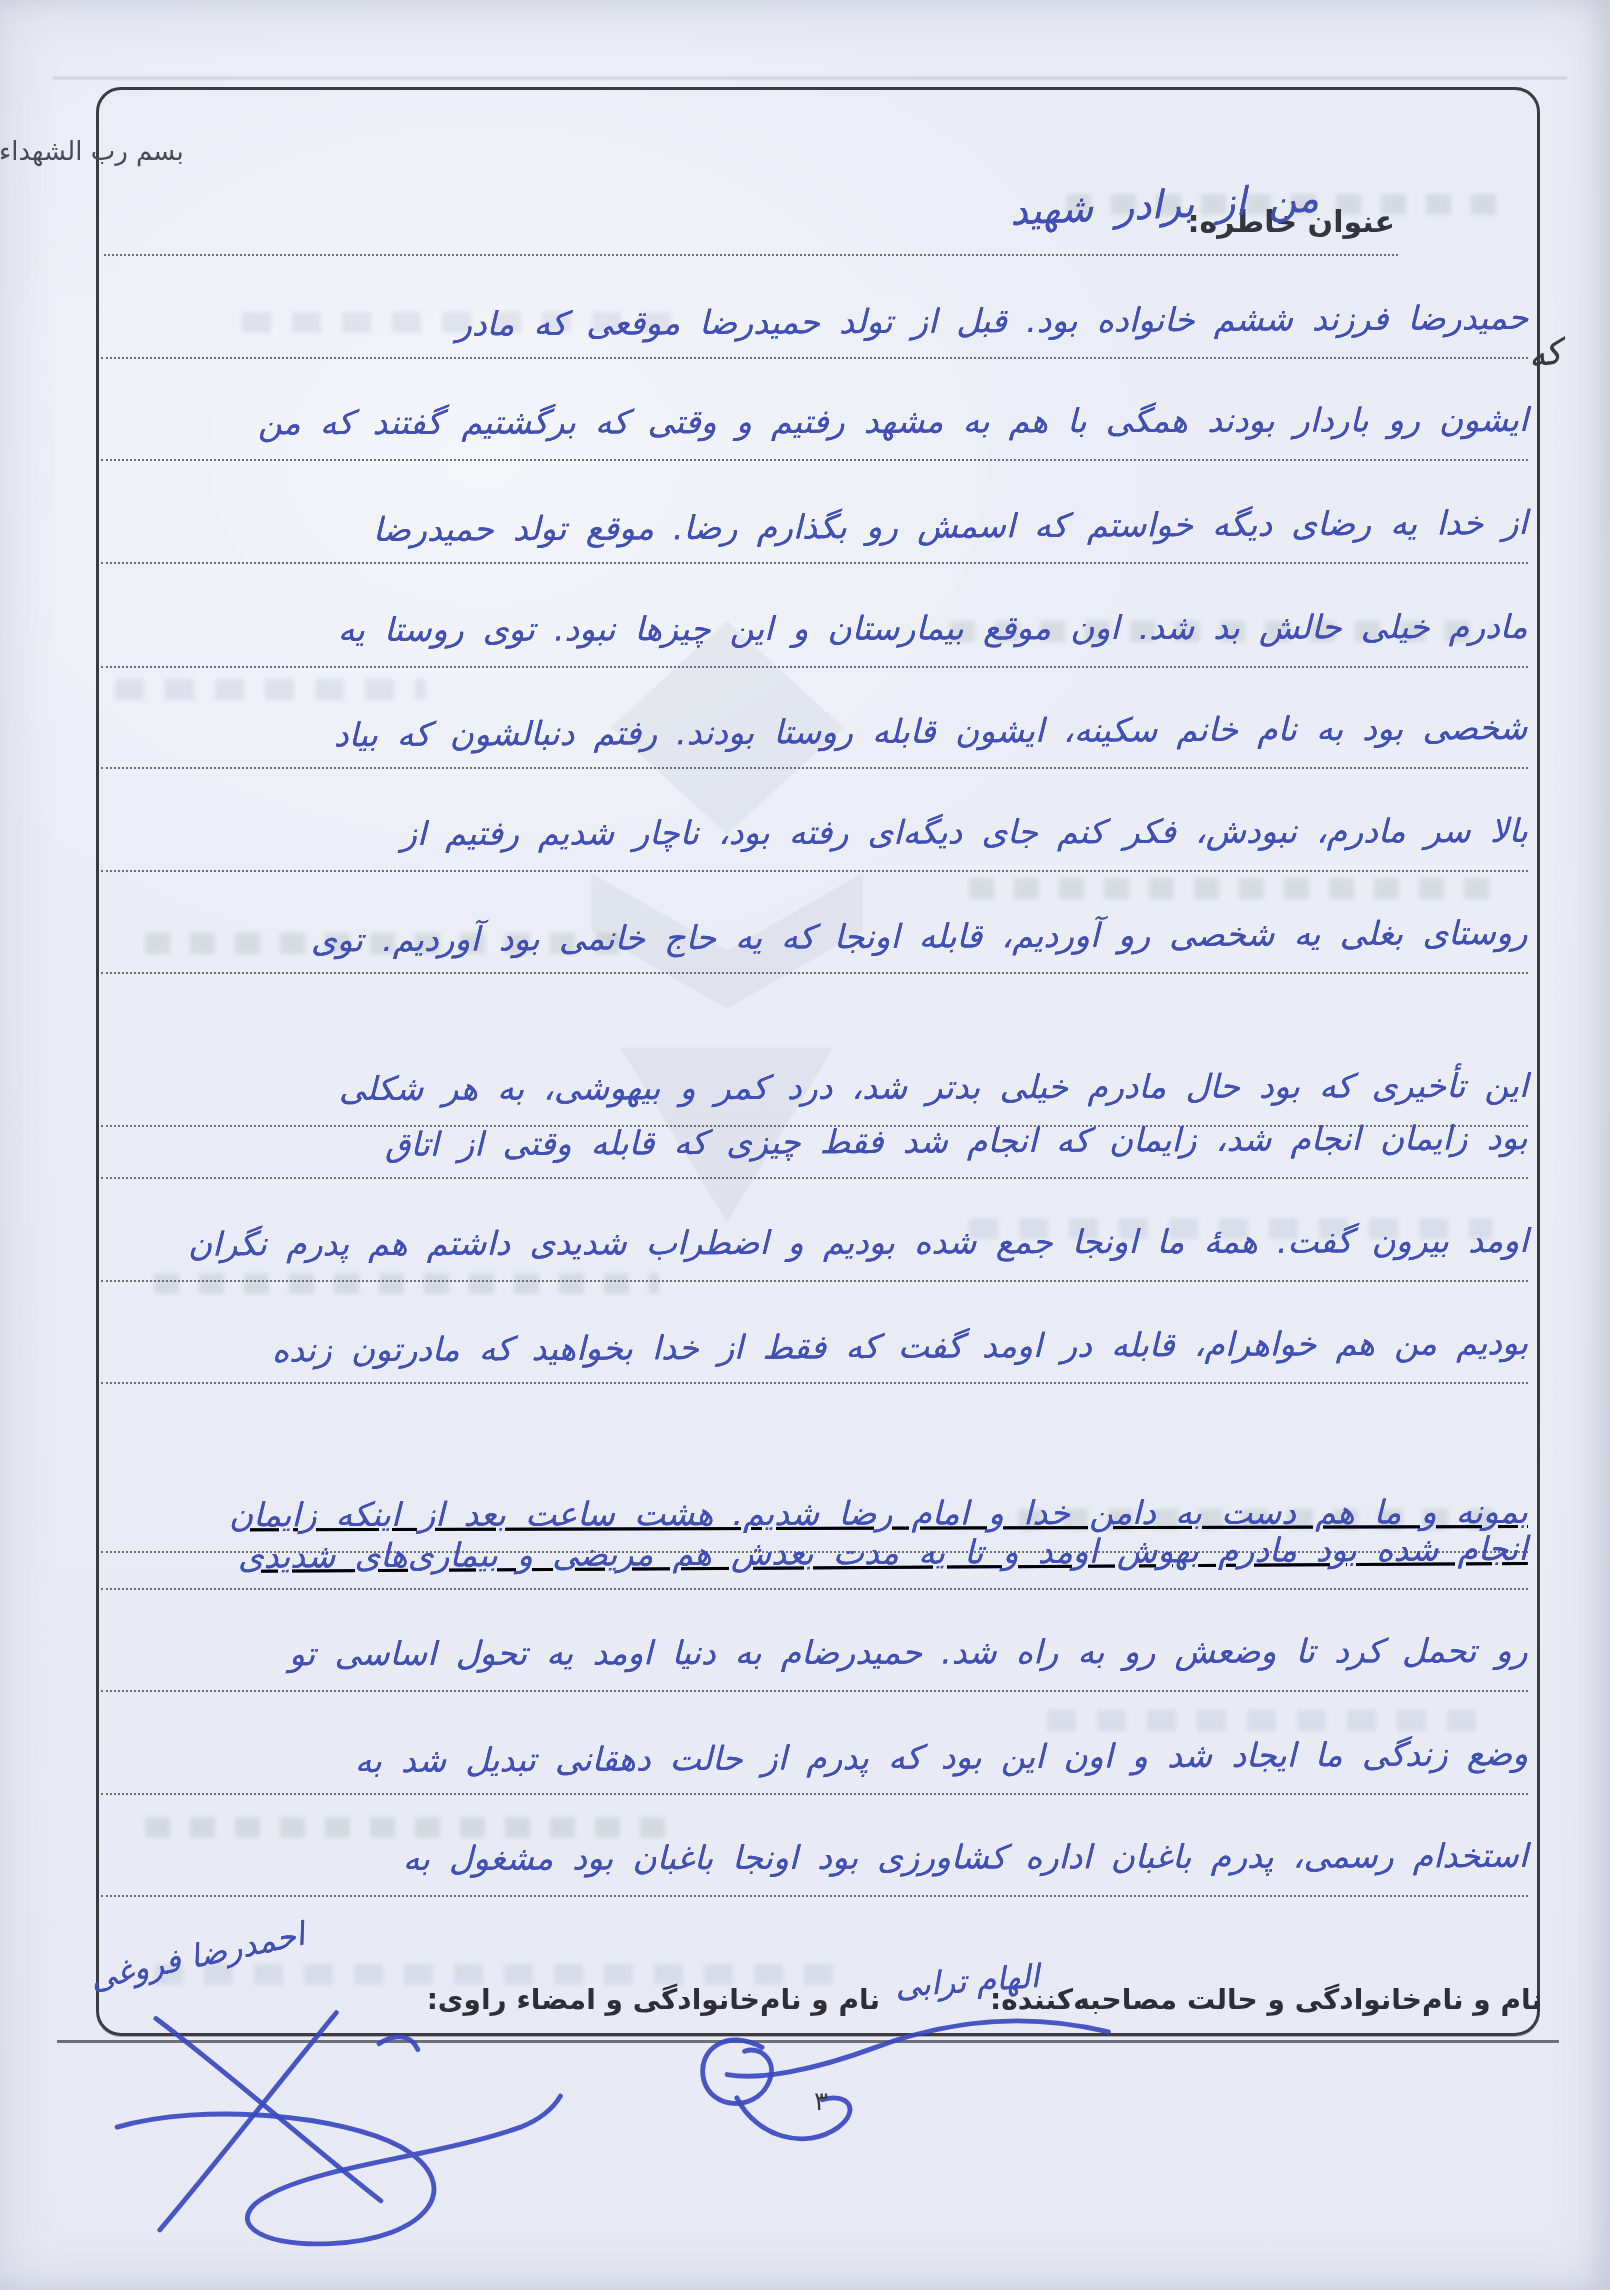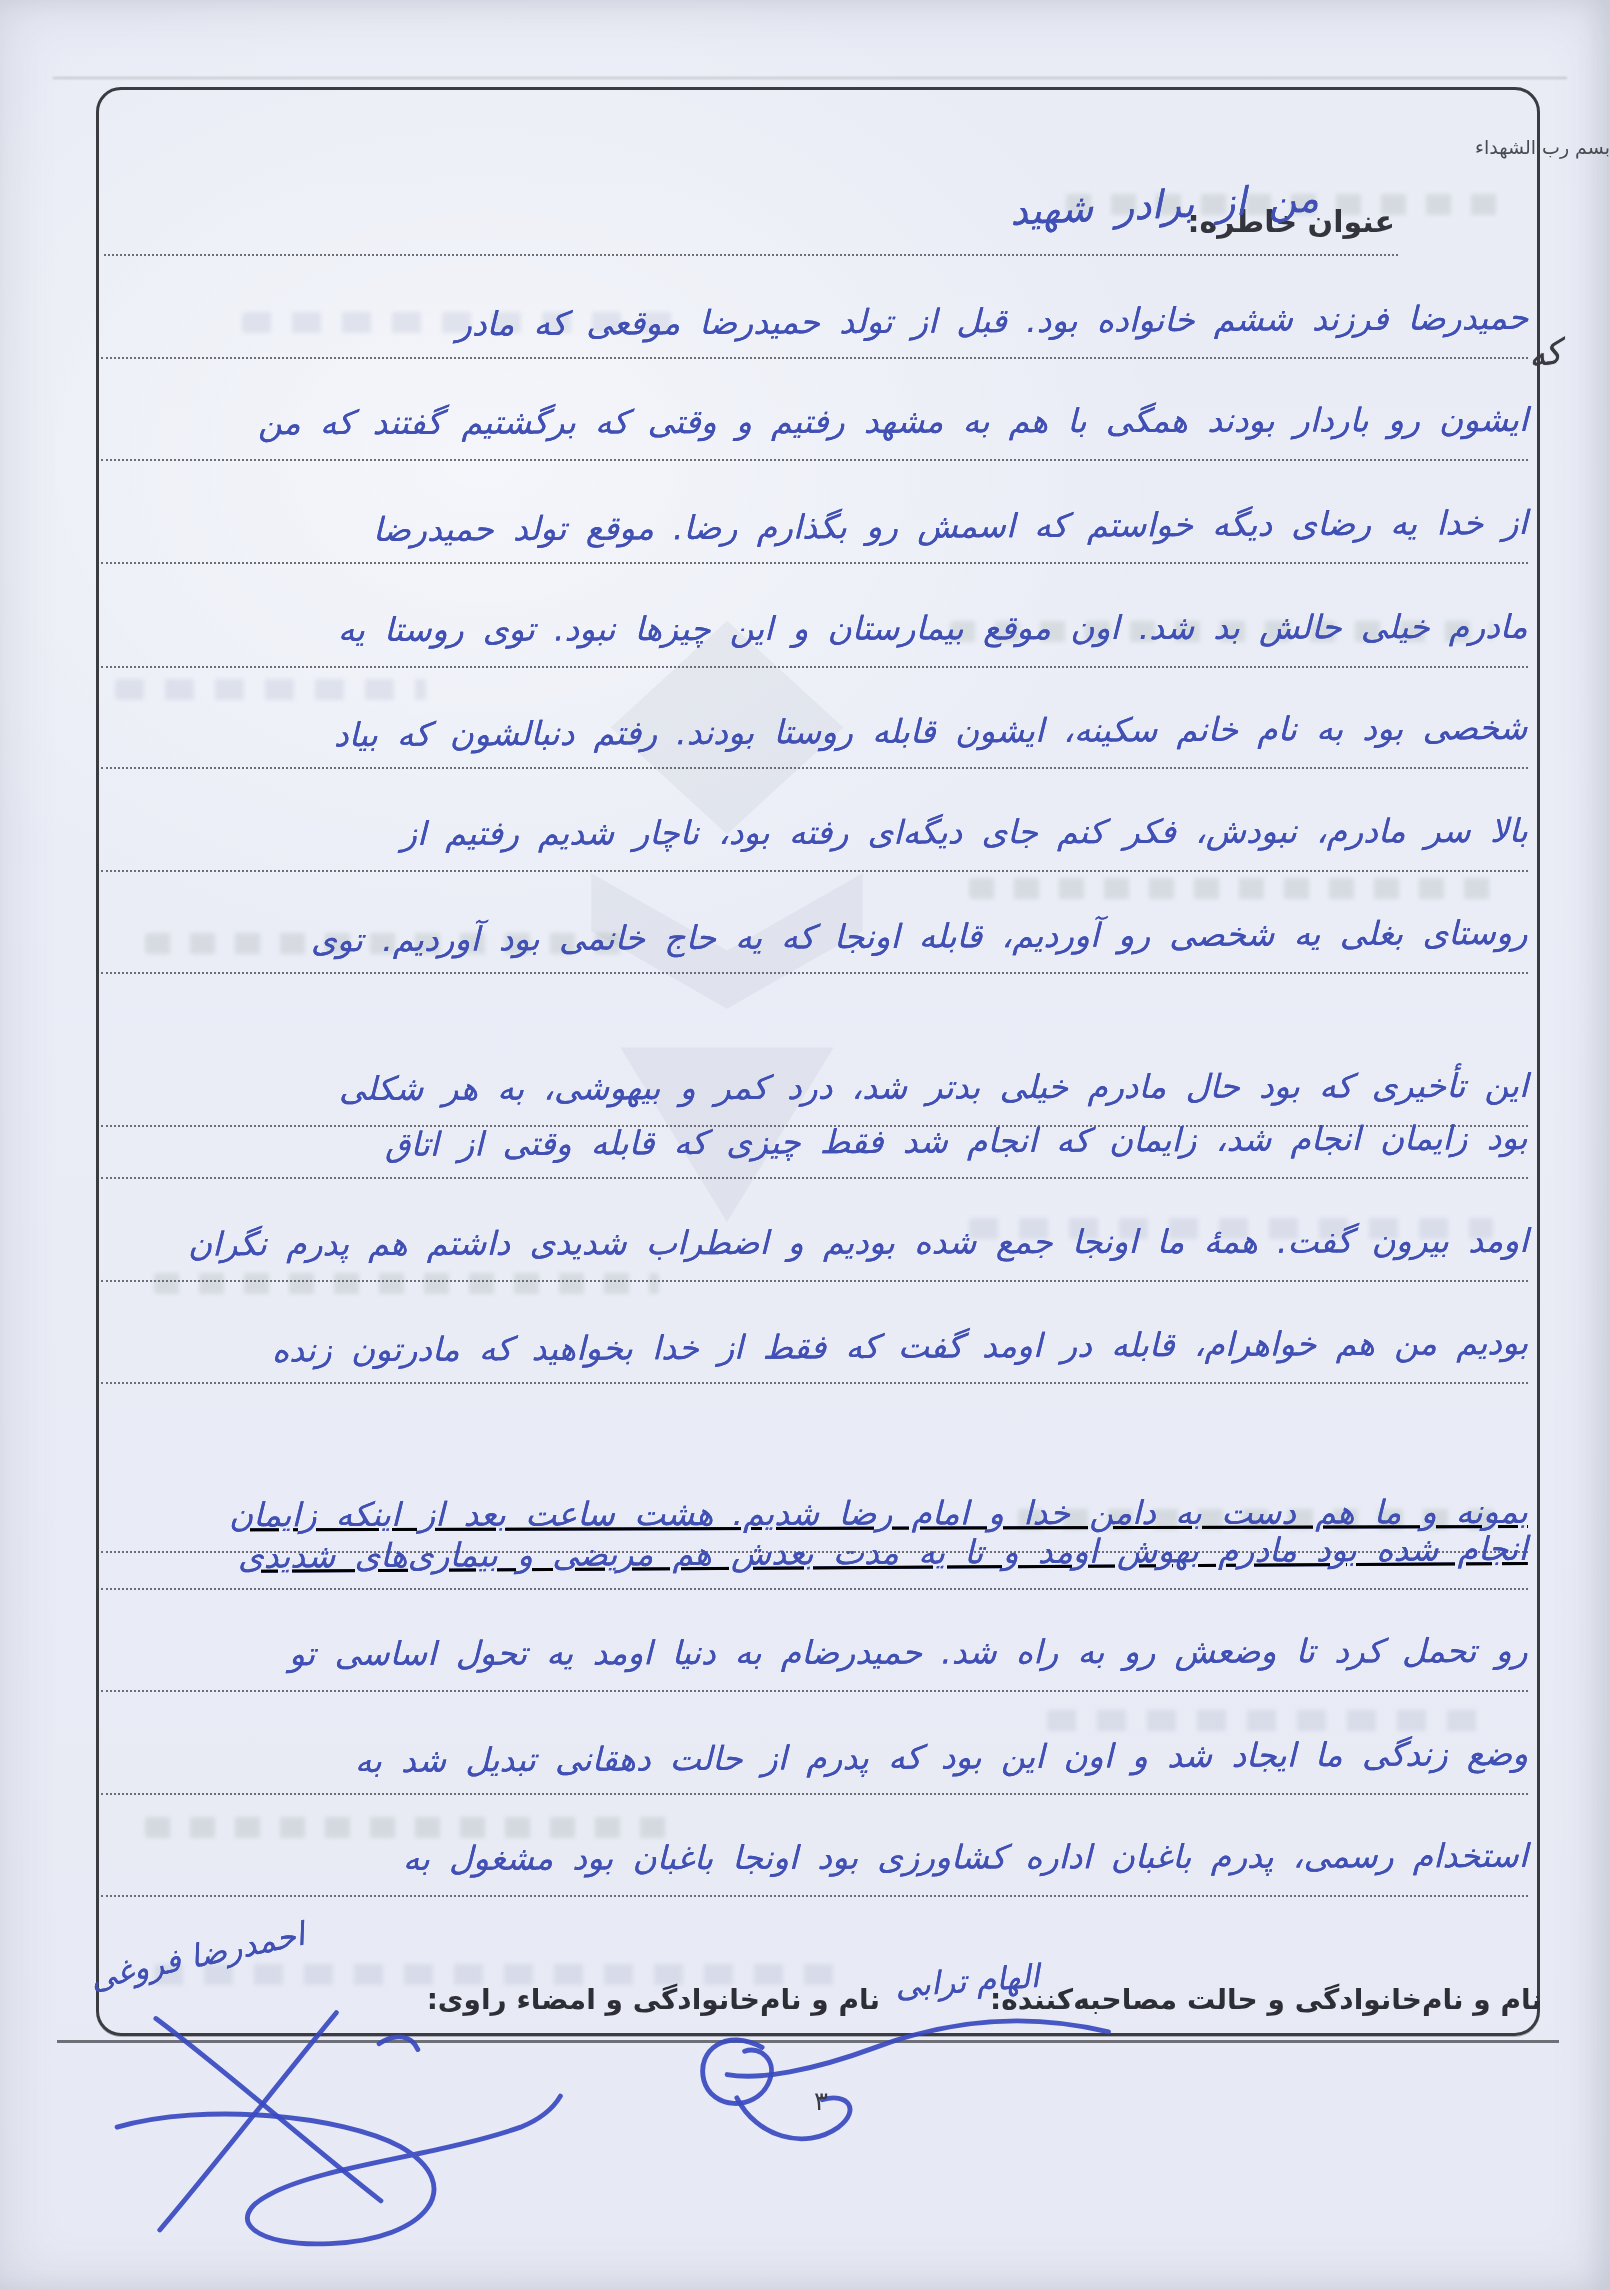--- a/index.html
+++ b/index.html
@@ -26,22 +26,22 @@
   .frame{
     position:absolute;left:97px;top:87px;width:1438px;height:1943px;
     border:3.4px solid #3b3b42;border-radius:25px;
     box-shadow:0 1px 0 rgba(59,59,66,.35);
   }
   .frame-echo-top{position:absolute;left:54px;top:77px;width:1514px;height:1.9px;background:#3b3b42;opacity:.22;filter:blur(1px);}
   .frame-echo-bottom{position:absolute;left:58px;top:2040px;width:1502px;height:2.9px;background:#3a3a42;opacity:.7;}
 
   
   .bismillah{
-    position:absolute;top:136px;left:0;width:1611px;text-align:right;
-    font-size:19px;color:#4a4a52;letter-spacing:1px;font-weight:500;
+    position:absolute;top:136px;left:0;width:1611px;text-align:left;
+    font-size:26px;color:#4a4a52;letter-spacing:1px;font-weight:500;
   }
   
   .title-label{
     position:absolute;top:204px;right:215px;
     font-size:30px;font-weight:700;color:var(--print);
   }
   .title-line{position:absolute;top:254px;left:105px;right:212px;border-bottom:2.4px dotted #6d6d78;height:0;}
   .hw{color:var(--ink);font-family:"DejaVu Sans", sans-serif;font-style:italic;
       text-shadow:0 0 0.6px currentColor;white-space:nowrap;}
   .title-hw{

